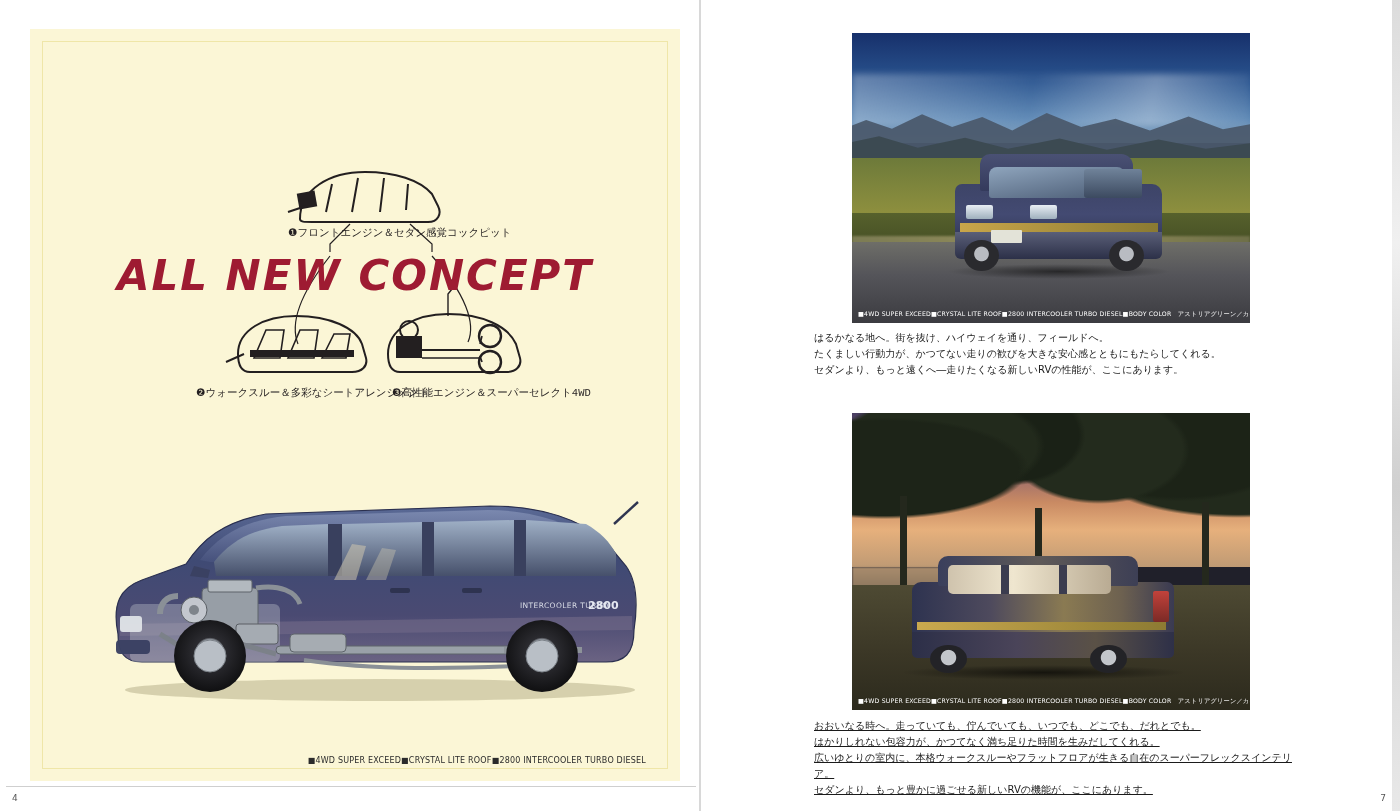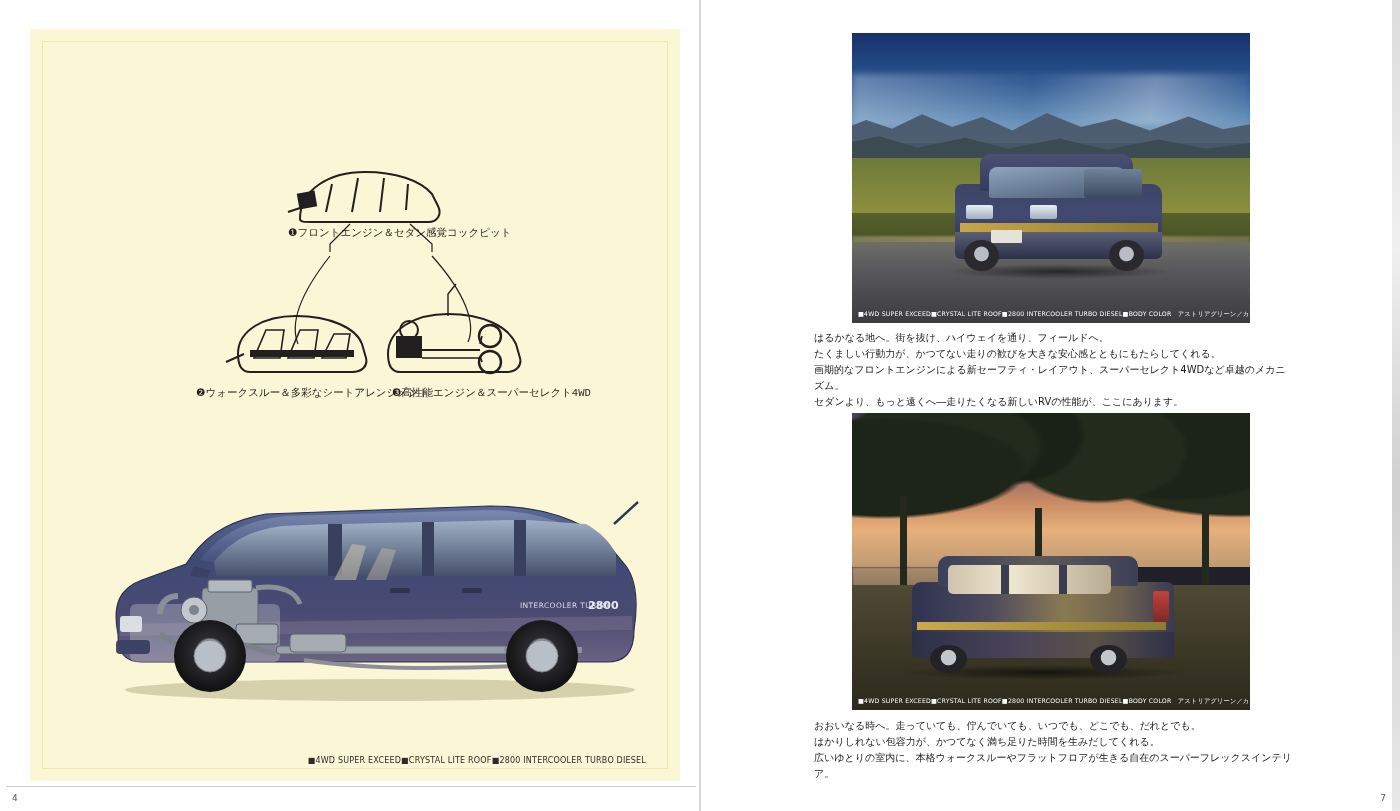--- a/index.html
+++ b/index.html
@@ -150,21 +150,21 @@
   .body-copy {
     position: absolute;
     left: 114px;
     width: 480px;
     font-family: "DejaVu Sans", sans-serif;
     font-size: 10px;
     line-height: 16px;
     color: #1b1b1b;
   }
   .copy-top    { top: 330px; }
-  .copy-bottom { top: 718px; }
+  .copy-bottom { top: 718px; text-decoration: underline; }
 
   
   .sky1 {
     position: absolute; left: 0; top: 0; width: 100%; height: 38%;
     background: linear-gradient(#17306b 0%, #2a5590 45%, #5a86b4 78%, #93aec4 100%);
   }
   .clouds1 {
     position: absolute; left: 0; top: 14%; width: 100%; height: 18%;
     background: linear-gradient(100deg, rgba(255,255,255,0.30), rgba(255,255,255,0.05) 45%, rgba(255,255,255,0.35) 75%, rgba(255,255,255,0.05));
     filter: blur(3px);
@@ -363,20 +363,21 @@
         <rect x="216" y="192" width="26" height="22" fill="#231f20"></rect>
         <circle cx="229" cy="186" r="9" fill="none" stroke="#231f20" stroke-width="2"></circle>
         <path d="M242 206 L300 206" stroke="#231f20" stroke-width="2"></path>
         <path d="M242 214 L300 214" stroke="#231f20" stroke-width="1.4"></path>
         <circle cx="310" cy="192" r="11" fill="none" stroke="#231f20" stroke-width="2.4"></circle>
         <circle cx="310" cy="218" r="11" fill="none" stroke="#231f20" stroke-width="2.4"></circle>
         <path d="M300 200 L302 192 M300 212 L302 218" stroke="#231f20" stroke-width="1.6" fill="none"></path>
         <path d="M268 172 L268 150 L276 140" stroke="#231f20" stroke-width="1.4" fill="none"></path>
       </svg>
 
+      <div class="concept-title">ALL NEW CONCEPT</div>
 
       <div class="cap-1">❶フロントエンジン＆セダン感覚コックピット</div>
       <div class="cap-2">❷ウォークスルー＆多彩なシートアレンジメント</div>
       <div class="cap-3">❸高性能エンジン＆スーパーセレクト4WD</div>
 
       <svg class="cutaway" viewBox="0 0 565 235">
         <defs>
           <linearGradient id="bodyG" x1="0" y1="0" x2="0" y2="1">
             <stop offset="0%" stop-color="#5b6a96"></stop>
             <stop offset="35%" stop-color="#3f4a74"></stop>
@@ -501,21 +502,20 @@
           <div class="whl2"></div>
         </div>
 
         <div class="photo-caption">■4WD SUPER EXCEED■CRYSTAL LITE ROOF■2800 INTERCOOLER TURBO DIESEL■BODY COLOR　アストリアグリーン／カイザーシルバー2トーン</div>
       </div>
     </div>
 
     <div class="body-copy copy-top">
       <div>はるかなる地へ。街を抜け、ハイウェイを通り、フィールドへ。</div>
       <div>たくましい行動力が、かつてない走りの歓びを大きな安心感とともにもたらしてくれる。</div>
-      <div>画期的なフロントエンジンによる新セーフティ・レイアウト、スーパーセレクト4WDなど卓越のメカニズム。</div>
       <div>セダンより、もっと遠くへ―走りたくなる新しいRVの性能が、ここにあります。</div>
     </div>
 
     <div class="photo-block photo-bottom">
       <div class="photo">
         <div class="sky2"></div>
         <div class="water2"></div>
         <div class="trees2"></div>
         <div class="trunk" style="left:12%;height:34%;"></div>
         <div class="trunk" style="left:46%;height:30%;"></div>
@@ -537,20 +537,21 @@
         </div>
 
         <div class="photo-caption">■4WD SUPER EXCEED■CRYSTAL LITE ROOF■2800 INTERCOOLER TURBO DIESEL■BODY COLOR　アストリアグリーン／カイザーシルバー2トーン</div>
       </div>
     </div>
 
     <div class="body-copy copy-bottom">
       <div>おおいなる時へ。走っていても、佇んでいても、いつでも、どこでも、だれとでも。</div>
       <div>はかりしれない包容力が、かつてなく満ち足りた時間を生みだしてくれる。</div>
       <div>広いゆとりの室内に、本格ウォークスルーやフラットフロアが生きる自在のスーパーフレックスインテリア。</div>
+      <div>セダンより、もっと豊かに過ごせる新しいRVの機能が、ここにあります。</div>
     </div>
 
     <div class="folio folio-right">7</div>
     <div class="edge-strip"></div>
   </div>
 
   <div class="gutter"></div>
 </div>
 
 </body></html>

